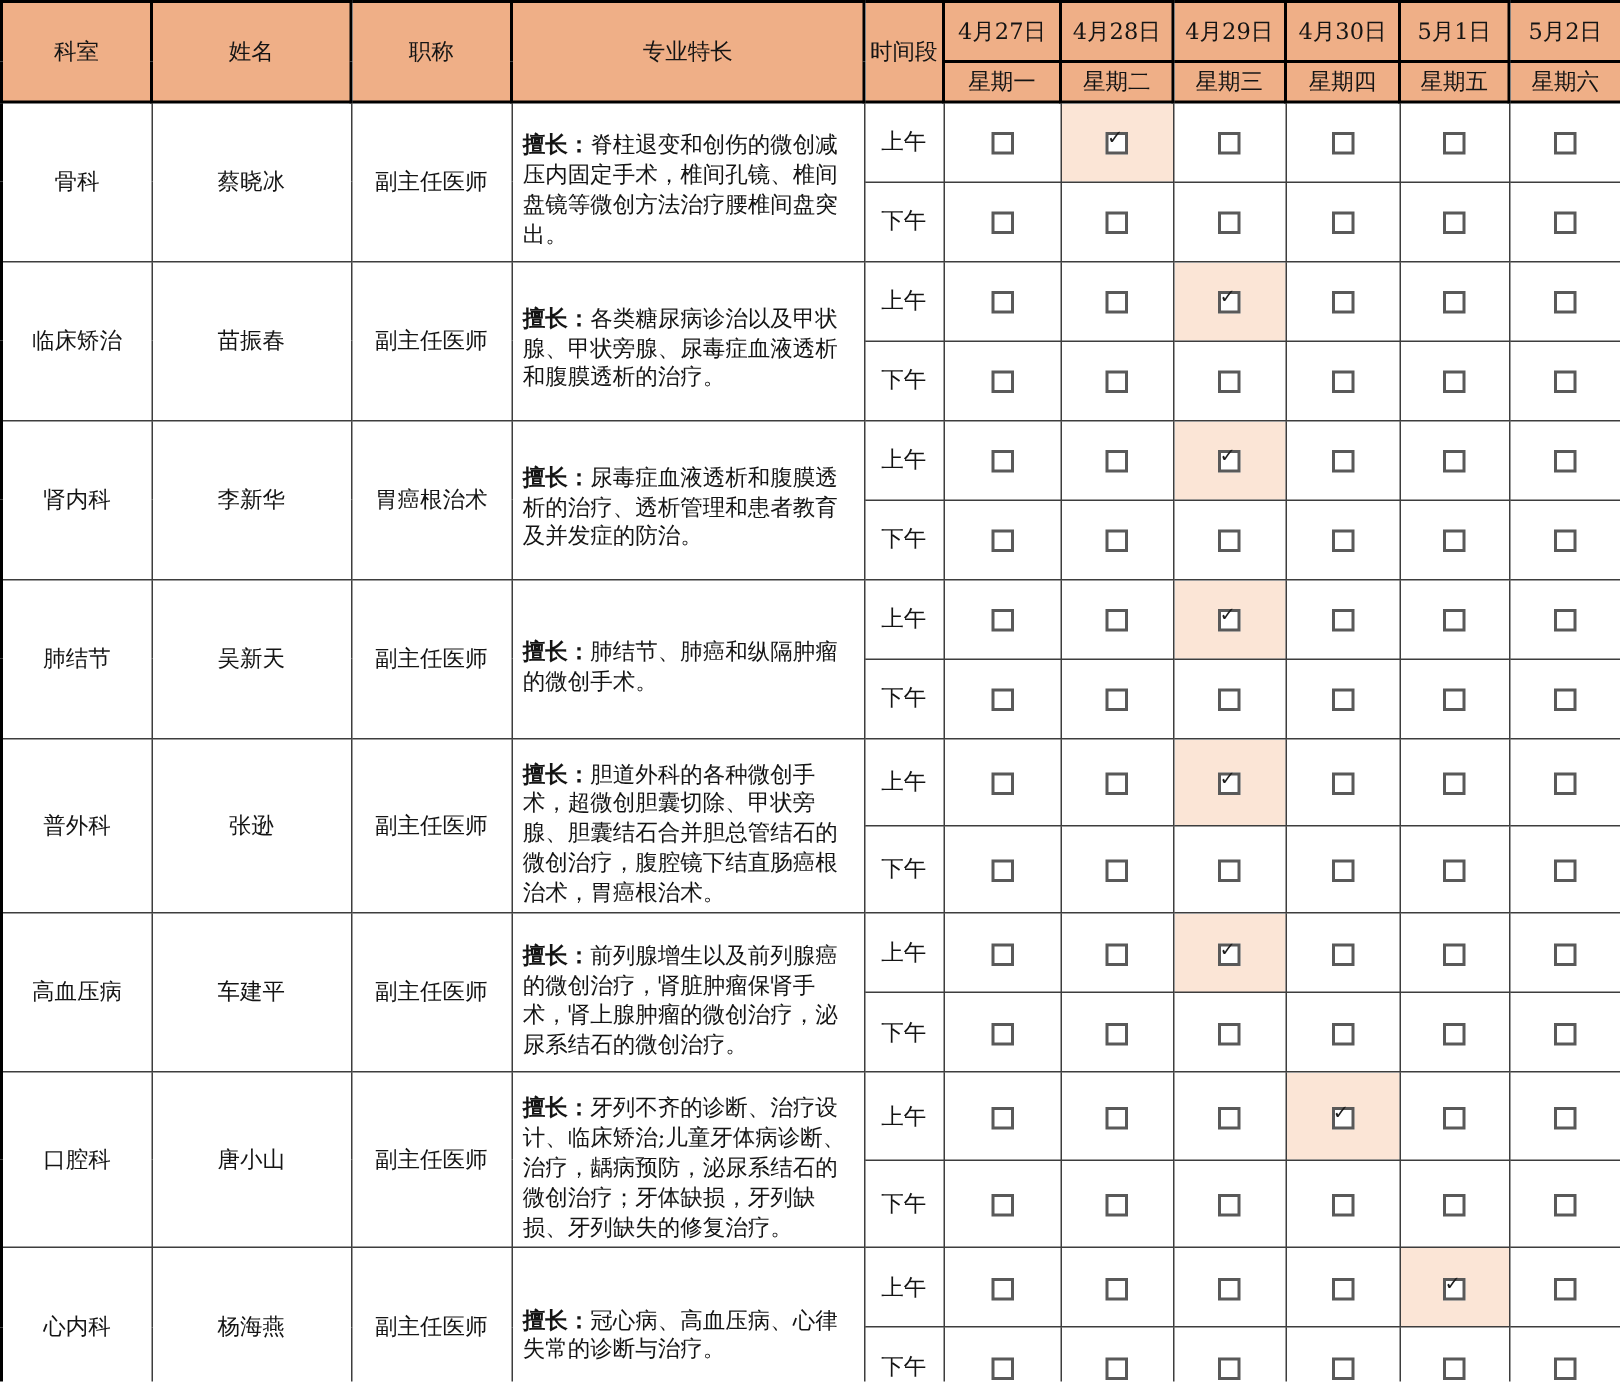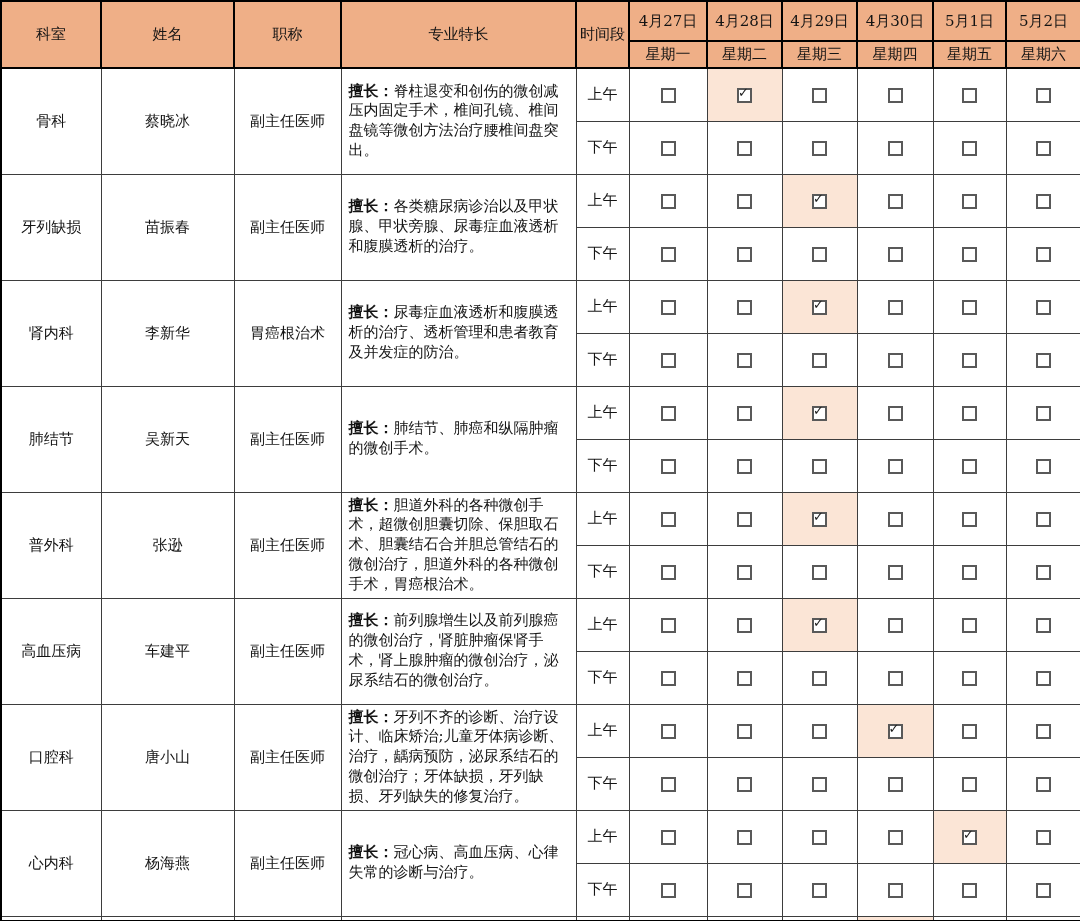--- a/index.html
+++ b/index.html
@@ -24,21 +24,21 @@
   thead th{
     background:var(--header-bg,#EFAF87);
     border:2px solid #000;
     font-size:15px;
   }
   tr.hrow-dates{height:40px;padding-left:32px;}
   tr.hrow-days{height:27px;}
   tr.half{height:53px;}
   td.specialty{
     text-align:left;vertical-align:middle;
-    padding:3px 6px 3px 7px;
+    padding:14px 6px 3px 7px;
     line-height:1.32;font-size:15px;
   }
   td.specialty .sp-label{font-weight:bold;}
   td.hl{background:var(--checked-bg,#FBE5D6);}
   span.cb{
     display:inline-block;width:11px;height:11px;
     border:2px solid #595959;background:#fff;
     position:relative;vertical-align:middle;
   }
   span.cb.on::after{
@@ -111,21 +111,21 @@
       <tr class="half">
         <td>下午</td>
         <td><span class="cb"></span></td>
         <td><span class="cb"></span></td>
         <td><span class="cb"></span></td>
         <td><span class="cb"></span></td>
         <td><span class="cb"></span></td>
         <td><span class="cb"></span></td>
       </tr>
       <tr class="half">
-        <td rowspan="2">牙列缺损</td>
+        <td rowspan="2">临床矫治</td>
         <td rowspan="2">苗振春</td>
         <td rowspan="2">副主任医师</td>
         <td rowspan="2" class="specialty"><span class="sp-label">擅长：</span><span>各类糖尿病诊治以及甲状腺、甲状旁腺、尿毒症血液透析和腹膜透析的治疗。</span></td>
         <td>上午</td>
         <td><span class="cb"></span></td>
         <td><span class="cb"></span></td>
         <td class="hl"><span class="cb on"></span></td>
         <td><span class="cb"></span></td>
         <td><span class="cb"></span></td>
         <td><span class="cb"></span></td>
@@ -180,21 +180,21 @@
         <td><span class="cb"></span></td>
         <td><span class="cb"></span></td>
         <td><span class="cb"></span></td>
         <td><span class="cb"></span></td>
         <td><span class="cb"></span></td>
       </tr>
       <tr class="half">
         <td rowspan="2">普外科</td>
         <td rowspan="2">张逊</td>
         <td rowspan="2">副主任医师</td>
-        <td rowspan="2" class="specialty"><span class="sp-label">擅长：</span><span>胆道外科的各种微创手术，超微创胆囊切除、保胆取石术、胆囊结石合并胆总管结石的微创治疗，胆道外科的各种微创手术，胃癌根治术。</span></td>
+        <td rowspan="2" class="specialty"><span class="sp-label">擅长：</span><span>胆道外科的各种微创手术，超微创胆囊切除、甲状旁腺、胆囊结石合并胆总管结石的微创治疗，腹腔镜下结直肠癌根治术，胃癌根治术。</span></td>
         <td>上午</td>
         <td><span class="cb"></span></td>
         <td><span class="cb"></span></td>
         <td class="hl"><span class="cb on"></span></td>
         <td><span class="cb"></span></td>
         <td><span class="cb"></span></td>
         <td><span class="cb"></span></td>
       </tr>
       <tr class="half">
         <td>下午</td>

